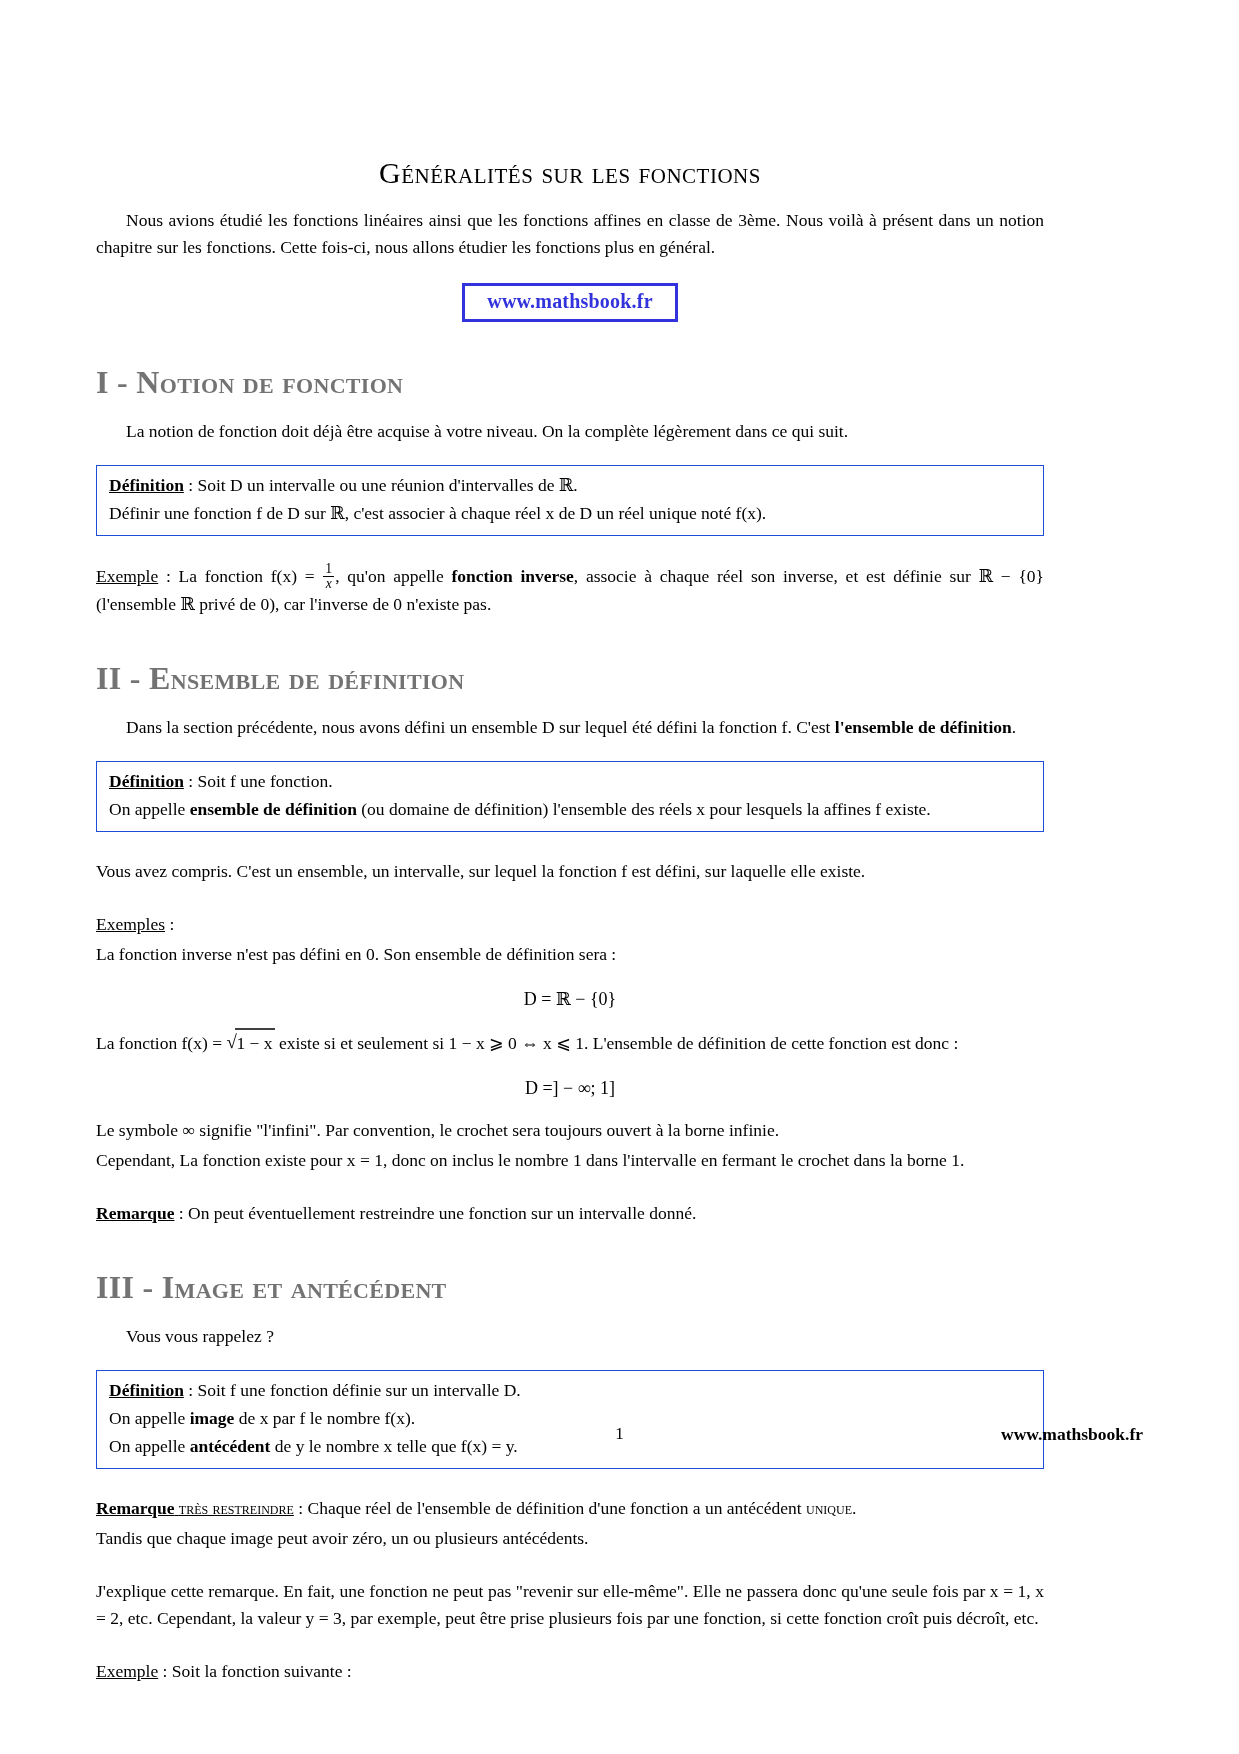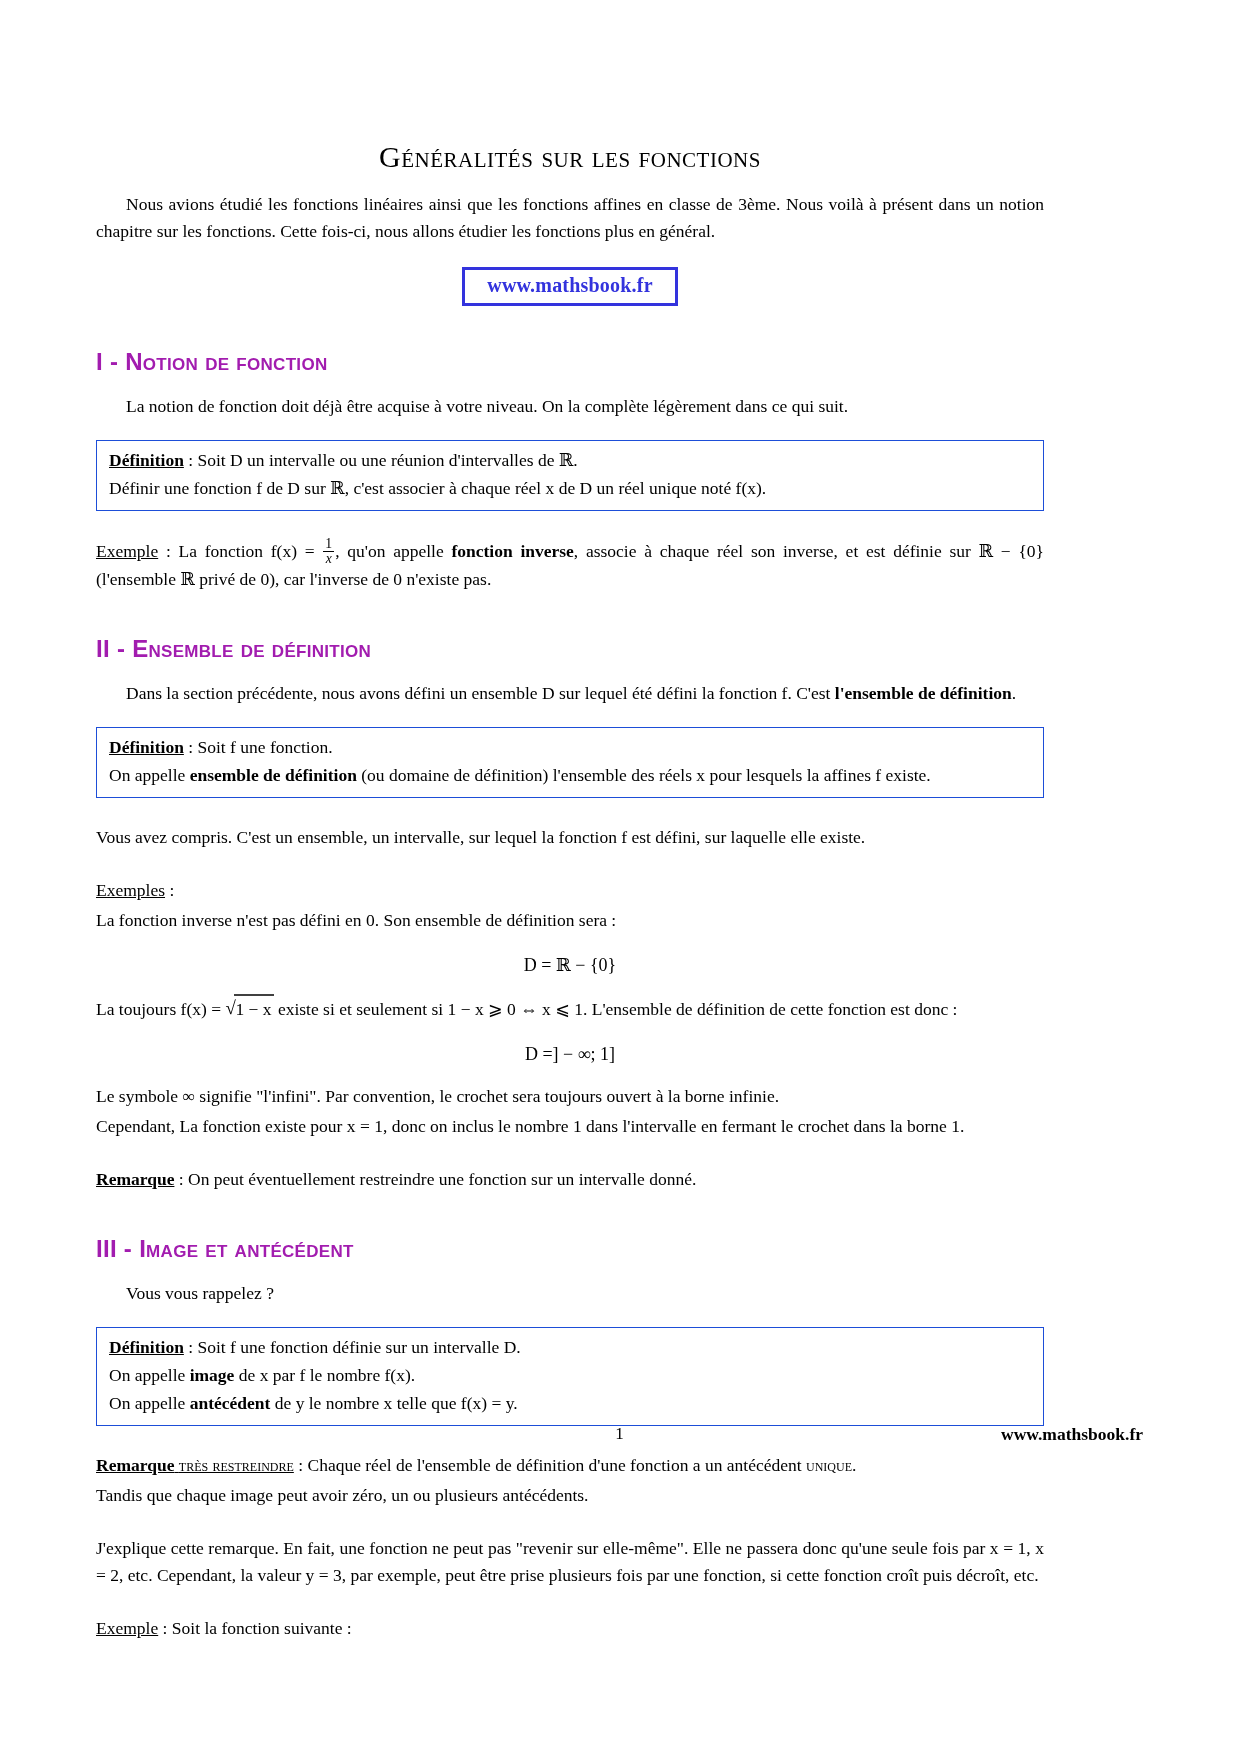--- a/index.html
+++ b/index.html
@@ -18,21 +18,21 @@
     height: 1754px;
     margin: 0 auto;
     background: #ffffff;
     box-sizing: border-box;
     padding: 0;
     overflow: hidden;
   }
   .content {
     position: absolute;
     left: 96px;
-    top: 0;
+    top: 16px;
     width: 948px;
   }
 
   
   .doc-title {
     text-align: center;
     font-size: 30px;
     letter-spacing: 0.5px;
     margin: 140px 0 0 0;
     font-weight: normal;
@@ -62,27 +62,27 @@
     border: 3px solid #3333dd;
     color: #3333dd;
     font-weight: bold;
     font-size: 20px;
     padding: 4px 22px 6px 22px;
     letter-spacing: 0.2px;
   }
 
   
   h2.section {
-    color: #a21caf;
+    color: #737373;
     font-weight: bold;
-    font-size: 24px;
+    font-size: 32px;
     font-variant: small-caps;
     margin: 42px 0 0 0;
     letter-spacing: 0.3px;
-    font-family: Liberation Sans, sans-serif;
+    font-family: Liberation Serif, serif;
   }
 
   
   .framebox {
     border: 1px solid #1d4ed8;
     margin-top: 20px;
     padding: 7px 10px 8px 12px;
     font-size: 17.5px;
     line-height: 1.48;
   }
@@ -192,21 +192,21 @@
       <p class="line"><span>On appelle </span><span class="b">ensemble de définition</span><span> (ou domaine de définition) l'ensemble des réels x pour lesquels la affines f existe.</span></p>
     </div>
 
     <p class="body gap">Vous avez compris. C'est un ensemble, un intervalle, sur lequel la fonction f est défini, sur laquelle elle existe.</p>
 
     <p class="body gap"><span class="u">Exemples</span><span> :</span></p>
     <p class="body tight">La fonction inverse n'est pas défini en 0. Son ensemble de définition sera :</p>
 
     <div class="display-eq">D = ℝ − {0}</div>
 
-    <p class="body"><span>La toujours f(x) = </span><span class="sqrt"><span class="rad">1 − x</span></span><span> existe si et seulement si 1 − x ⩾ 0 ⇔ x ⩽ 1. L'ensemble de définition de cette fonction est donc :</span></p>
+    <p class="body"><span>La fonction f(x) = </span><span class="sqrt"><span class="rad">1 − x</span></span><span> existe si et seulement si 1 − x ⩾ 0 ⇔ x ⩽ 1. L'ensemble de définition de cette fonction est donc :</span></p>
 
     <div class="display-eq">D =] − ∞; 1]</div>
 
     <p class="body">Le symbole ∞ signifie "l'infini". Par convention, le crochet sera toujours ouvert à la borne infinie.</p>
     <p class="body tight">Cependant, La fonction existe pour x = 1, donc on inclus le nombre 1 dans l'intervalle en fermant le crochet dans la borne 1.</p>
 
     <p class="body gap"><span class="b u">Remarque</span><span> : On peut éventuellement restreindre une fonction sur un intervalle donné.</span></p>
 
     <h2 class="section">III - Image et antécédent</h2>
 

